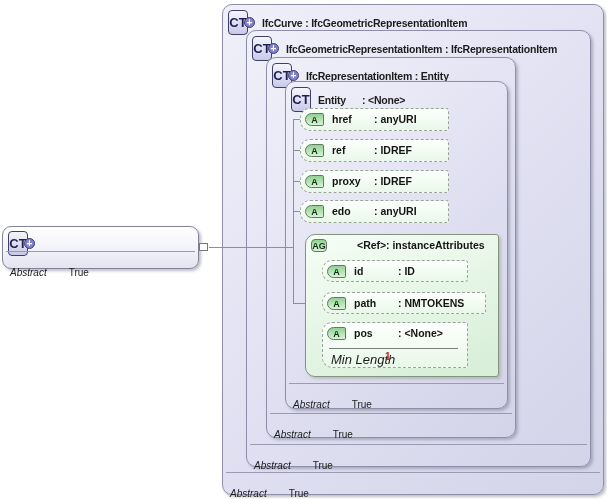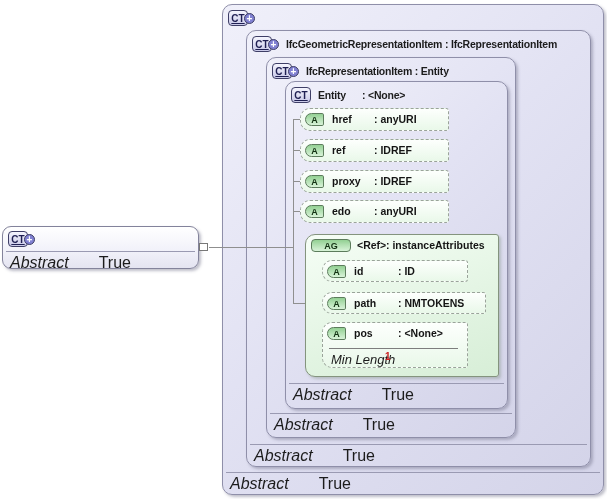--- a/index.html
+++ b/index.html
@@ -15,35 +15,35 @@
     box-shadow:2px 2px 3px rgba(110,110,135,.45);
   }
   .box-title{
     position:absolute;top:5px;left:5px;display:flex;align-items:center;
     white-space:nowrap;font-size:10.5px;font-weight:bold;color:#1c1c1c;
     letter-spacing:-0.2px;
   }
   .box-title .ttl{margin-left:7px;}
   .badge-ct{
     display:inline-flex;align-items:center;justify-content:center;
-    box-sizing:border-box;width:20px;height:16px;flex:0 0 auto;
+    box-sizing:border-box;width:20px;height:25px;flex:0 0 auto;
     border:1px solid #3e3e66;border-radius:4px;
     background:linear-gradient(180deg,#f5f5fe,#c9c9e8);
-    color:#1f1f52;font-size:10px;font-weight:bold;letter-spacing:0;text-decoration:underline;
+    color:#1f1f52;font-size:13px;font-weight:bold;letter-spacing:0;
   }
   .plus{
     box-sizing:border-box;width:11px;height:11px;border-radius:50%;
     background:#8181d2;border:1px solid #3e3e66;color:#ffffff;
     font-size:10px;font-weight:bold;line-height:9px;text-align:center;
     margin-left:-4px;flex:0 0 auto;letter-spacing:0;
   }
   .box-footer{
     position:absolute;left:3px;right:3px;
-    border-top:1px solid #9a9ab2;padding:2px 0 0 4px;
-    font-size:16px;color:#1c1c1c;display:flex;white-space:nowrap;gap:8px;
+    border-top:1px solid #9a9ab2;padding:15px 0 0 4px;
+    font-size:10px;color:#1c1c1c;display:flex;white-space:nowrap;
   }
   .box-footer .lbl{font-style:italic;}
   .box-footer .val{font-weight:normal;margin-left:22px;}
   
   .attr{
     position:absolute;box-sizing:border-box;
     border:1px dashed #9aa39a;border-radius:10px 3px 3px 10px;
     background:linear-gradient(180deg,#fdfffd,#e9f8e9);
     font-size:10.5px;font-weight:bold;color:#141414;white-space:nowrap;
   }
@@ -60,21 +60,21 @@
   
   .agbox{
     position:absolute;box-sizing:border-box;
     border:1px solid #84947e;border-radius:10px 3px 3px 10px;
     background:linear-gradient(160deg,#f6fef6 0%,#e2f4e2 60%,#d7eed7 100%);
     box-shadow:2px 2px 3px rgba(110,130,110,.35);
     font-size:10.5px;font-weight:bold;color:#141414;white-space:nowrap;
   }
   .badge-ag{
     position:absolute;left:5px;top:4px;box-sizing:border-box;
-    width:40px;height:13px;border:1px solid #5c7c5c;border-radius:4px;
+    width:16px;height:13px;border:1px solid #5c7c5c;border-radius:4px;
     background:linear-gradient(180deg,#93d093,#d8f3d8);
     color:#123012;font-size:9px;font-weight:bold;
     display:flex;align-items:center;justify-content:center;
   }
   .g-name{position:absolute;left:31px;top:4px;margin-left:20px;}
   .g-type{position:absolute;left:80px;top:4px;}
   
   .facet-rule{position:absolute;left:6px;right:9px;top:25px;border-top:1px solid #7d7d7d;}
   .facet-lbl{position:absolute;left:8px;top:29px;font-size:13px;font-style:italic;font-weight:normal;color:#1c1c1c;}
   .facet-val{position:absolute;left:62px;top:28px;font-size:10px;font-weight:bold;color:#cc2222;}
@@ -93,20 +93,21 @@
 </style>
 </head>
 <body>
 
 <div id="canvas">
 
   <div class="ctbox" style="left:222px;top:4px;width:382px;height:491px;">
     <div class="box-title">
       <span class="badge-ct">CT</span>
         <span class="plus">+</span>
+      <span class="ttl">IfcCurve : IfcGeometricRepresentationItem</span>
     </div>
     <div class="box-footer" style="top:467px;">
       <span class="lbl">Abstract</span>
       <span class="val">True</span>
     </div>
   </div>
 
   <div class="ctbox" style="left:246px;top:30px;width:345px;height:437px;">
     <div class="box-title">
       <span class="badge-ct">CT</span>

